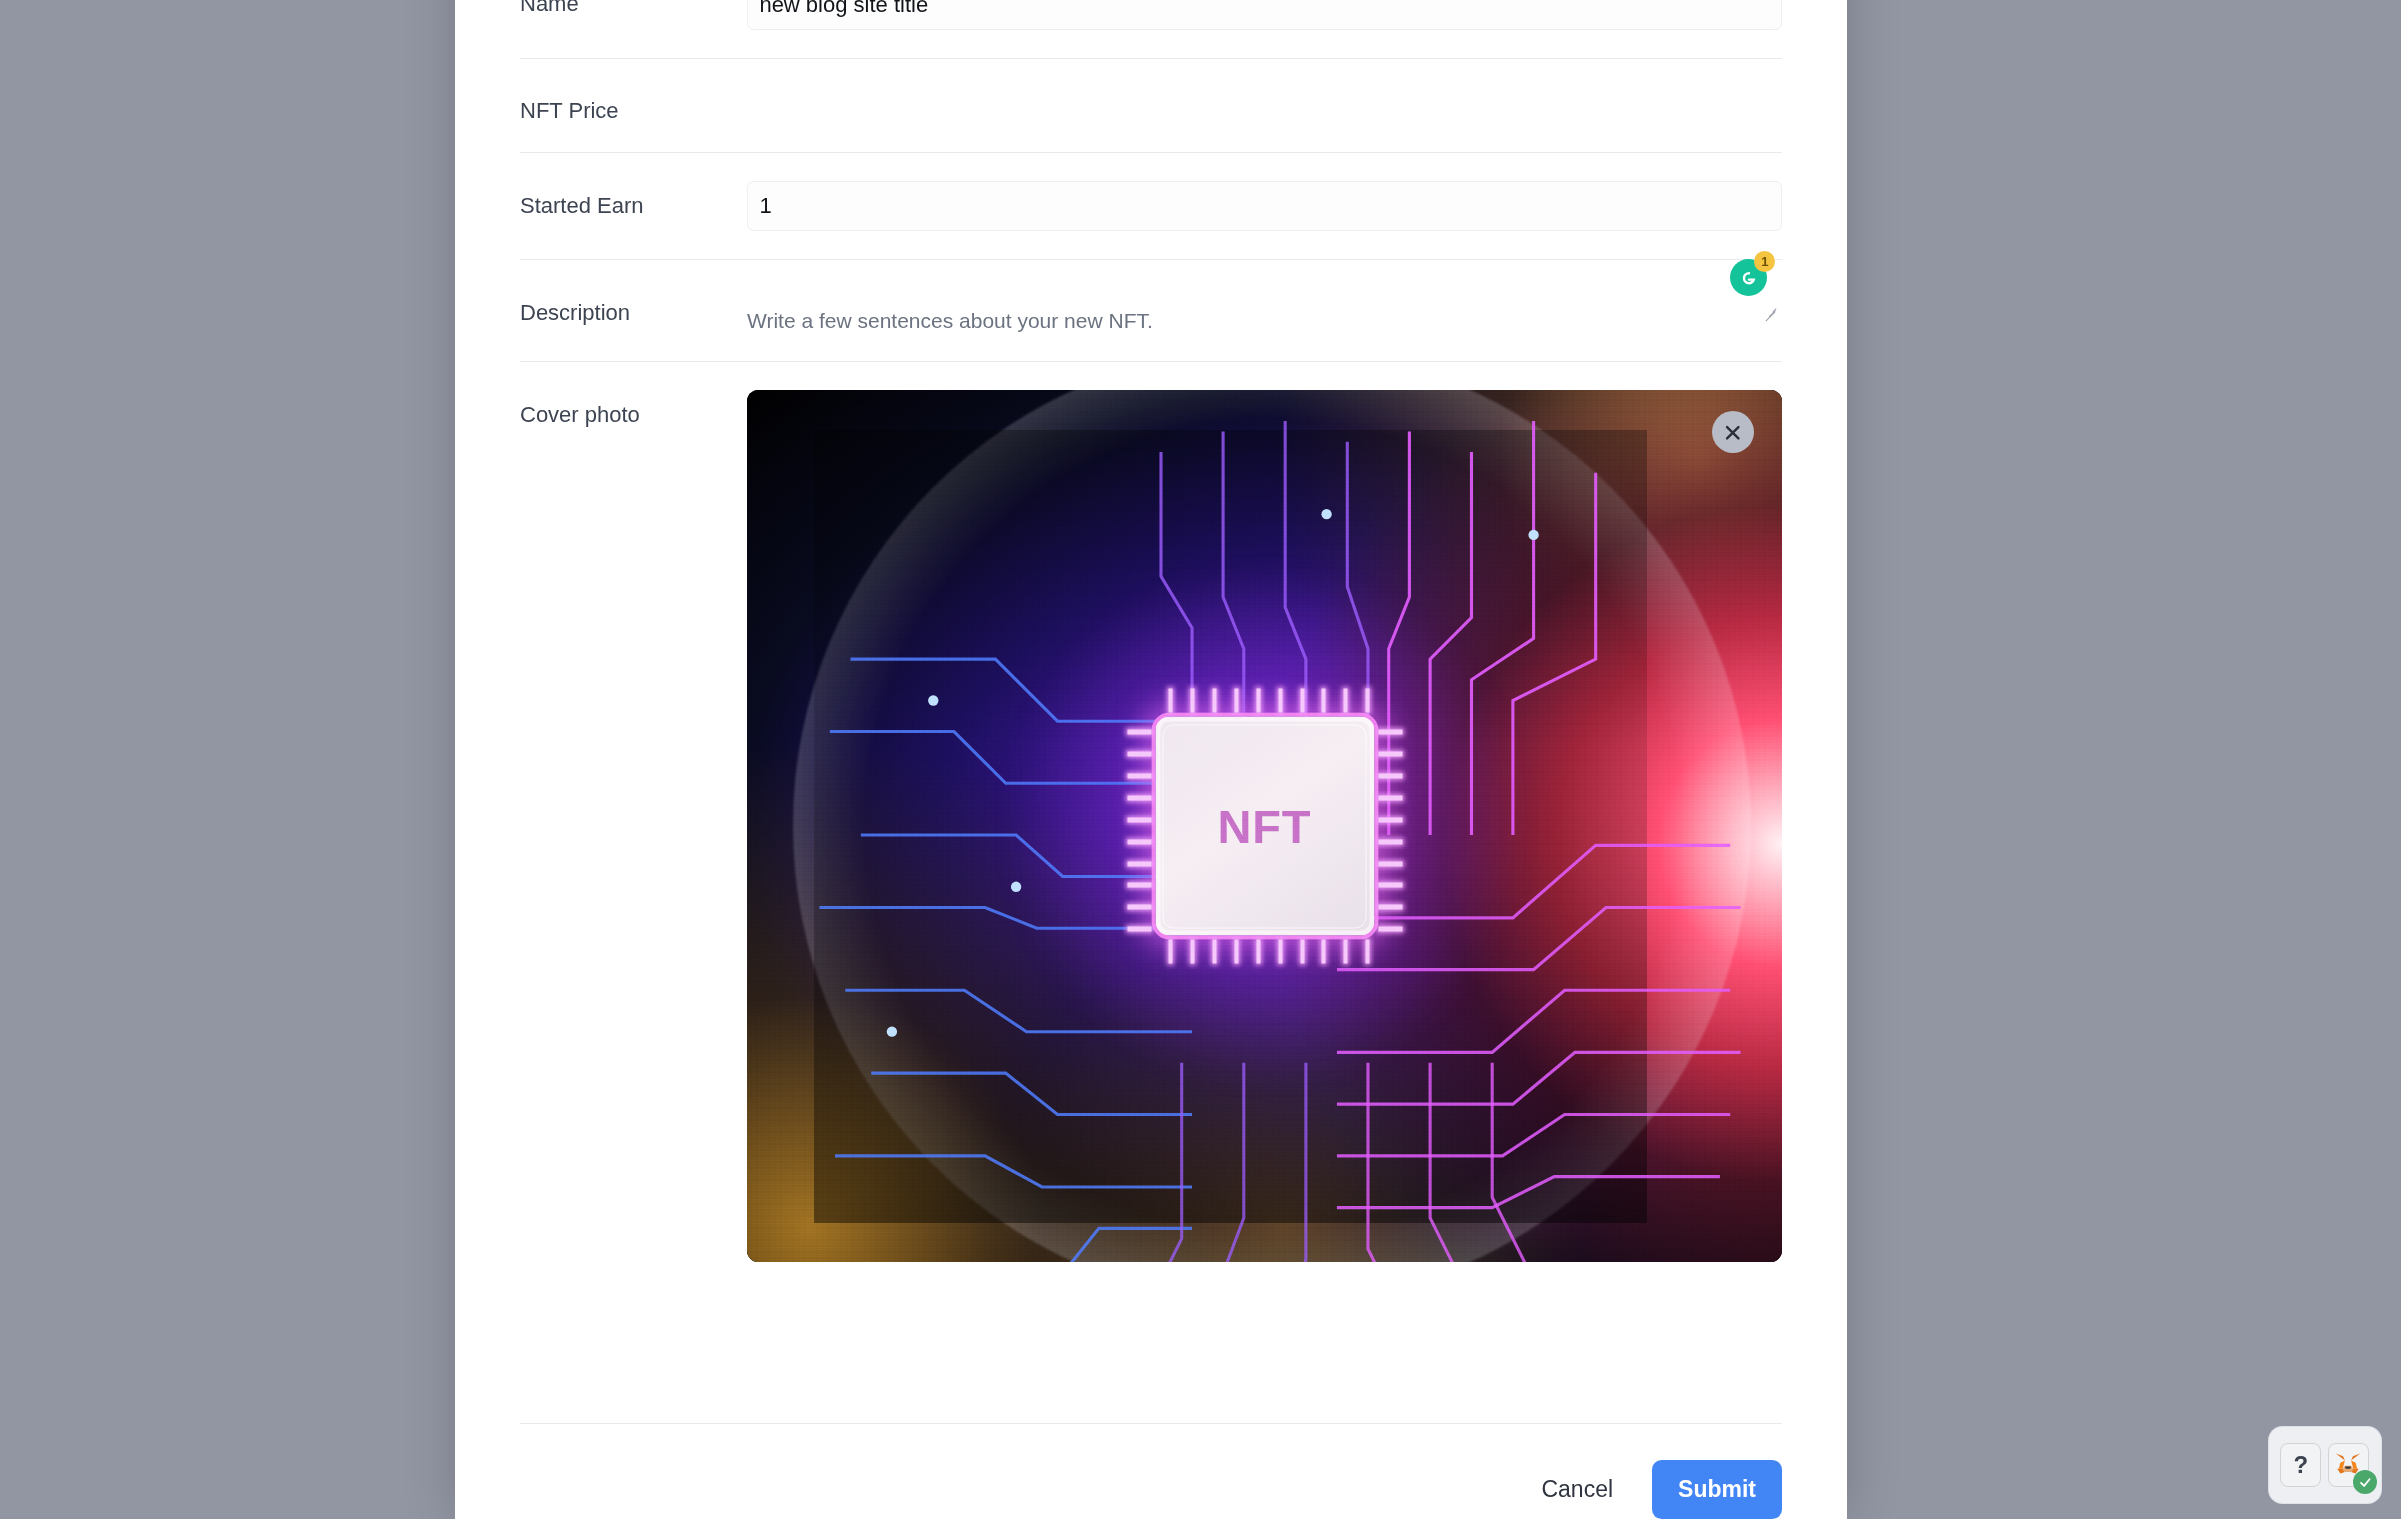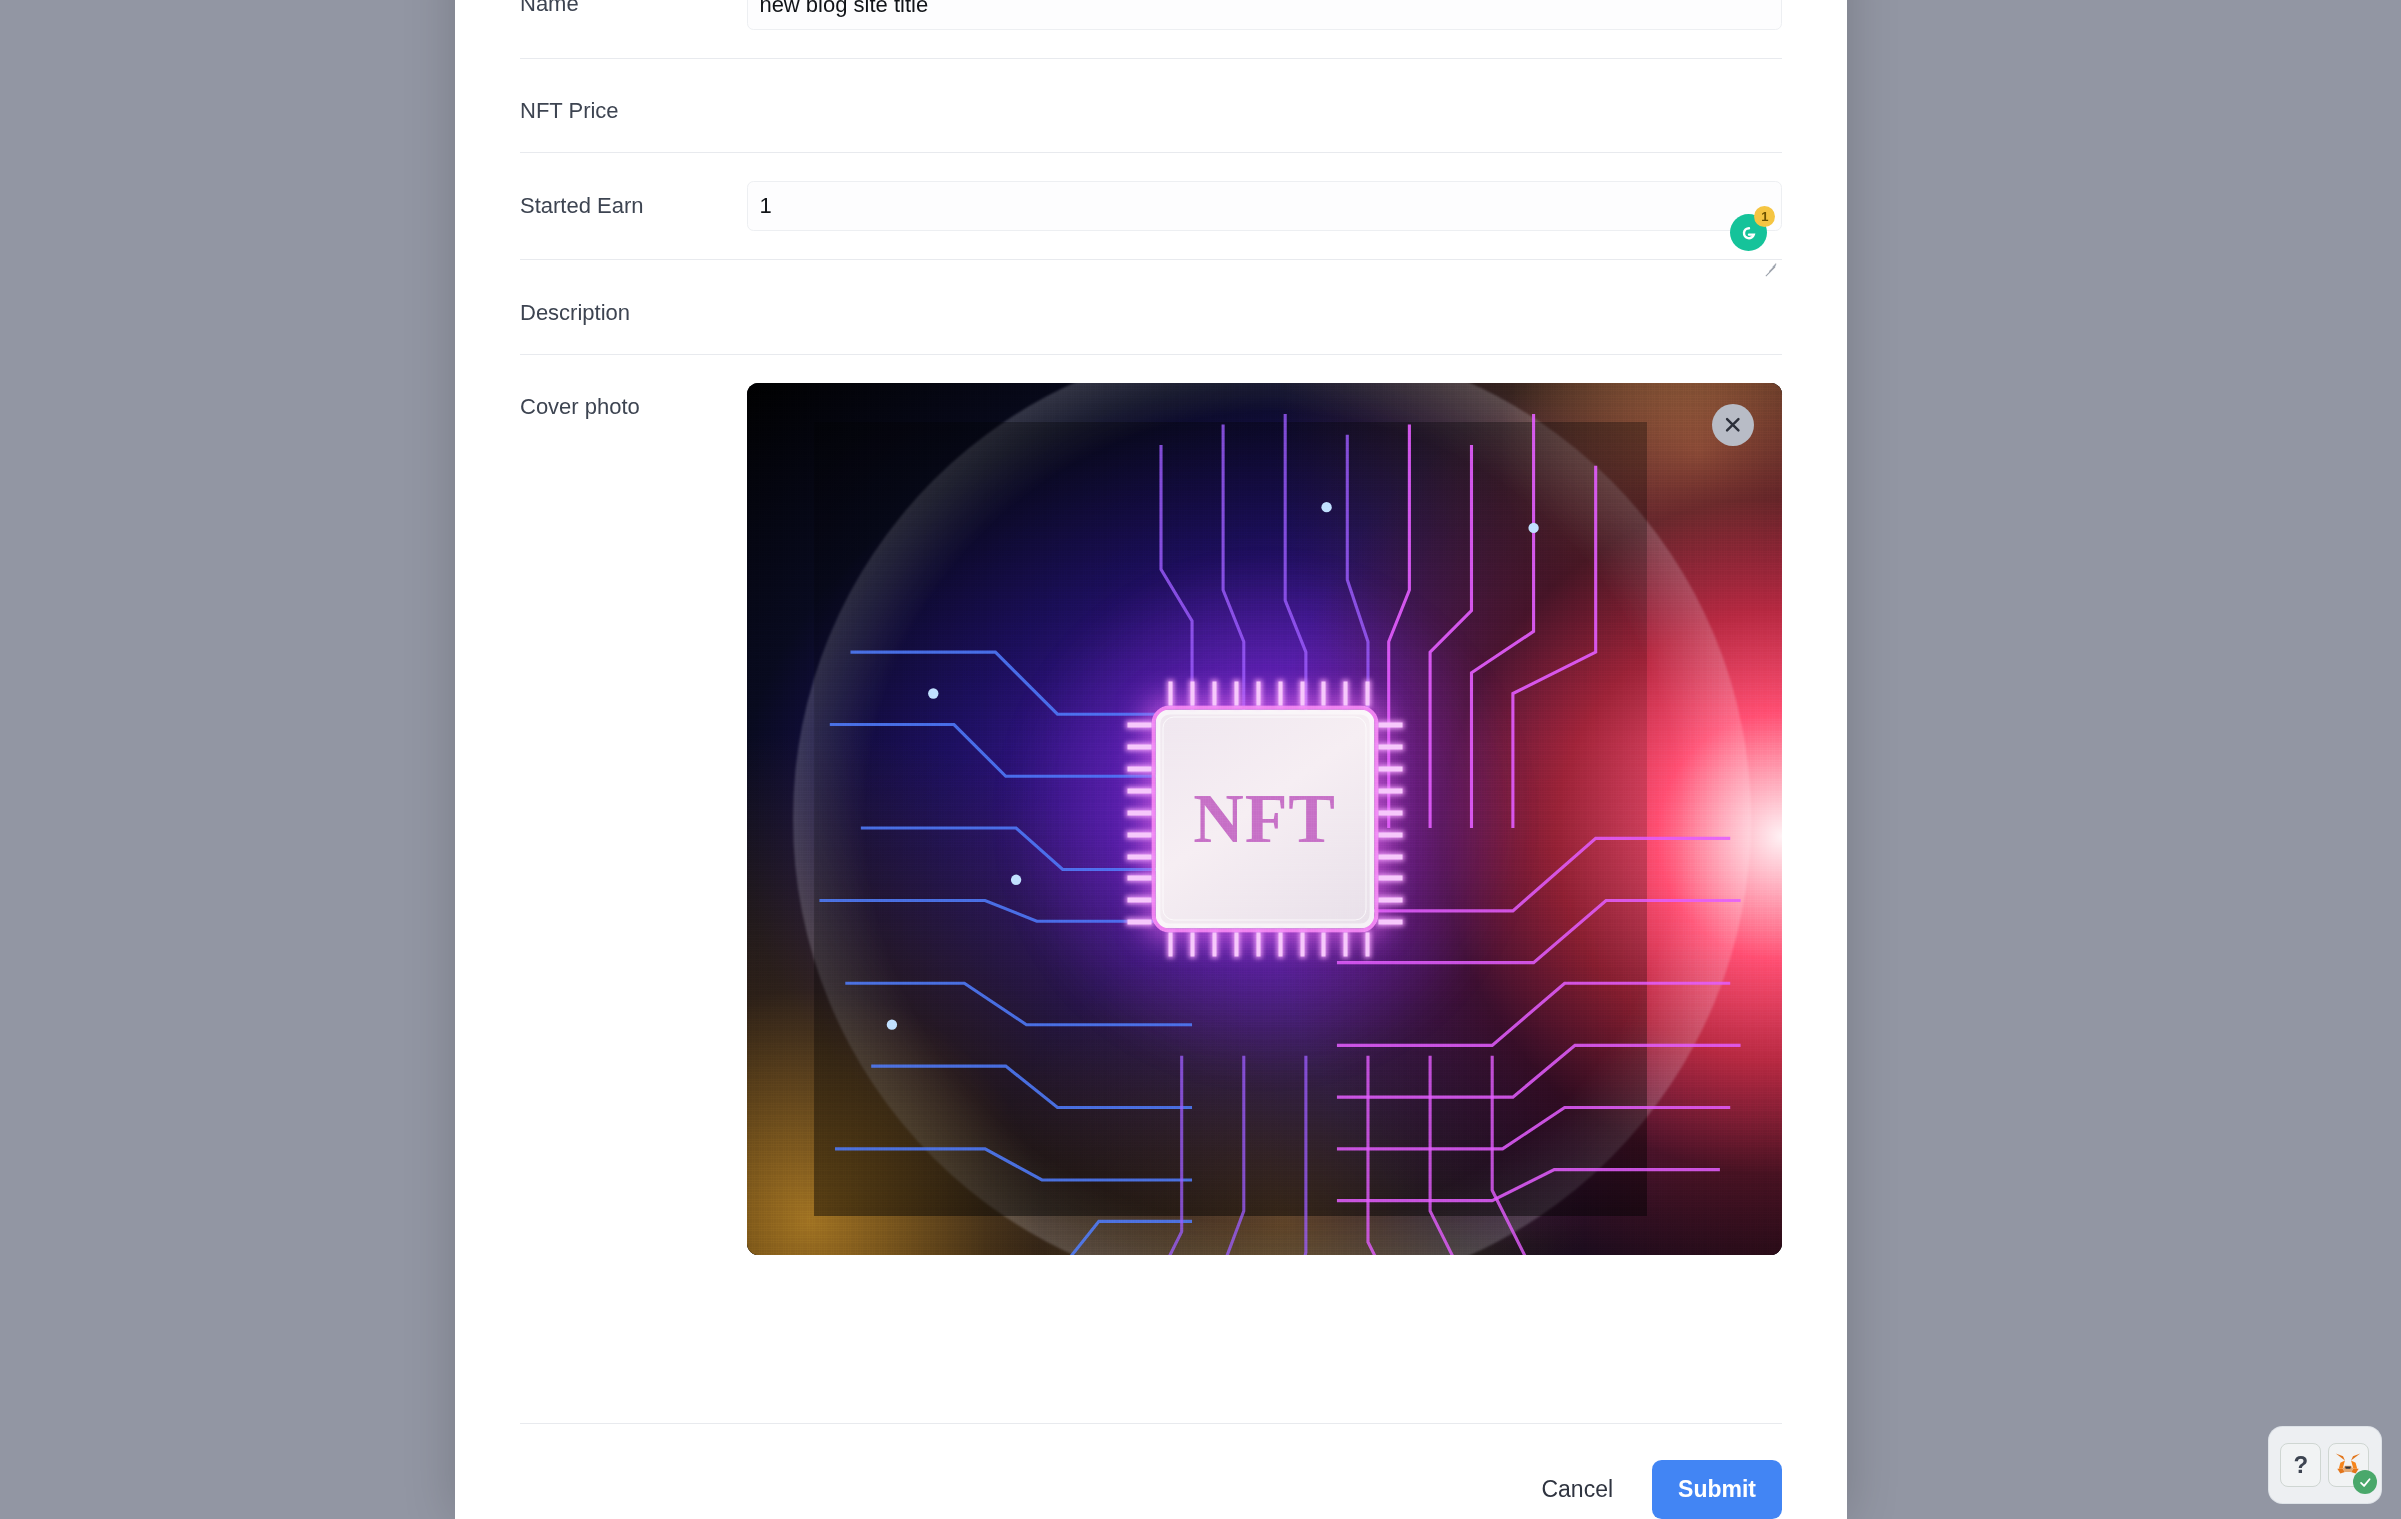--- a/index.html
+++ b/index.html
@@ -231,23 +231,23 @@
     background: linear-gradient(145deg, #efe6ef 0%, #f6eef3 45%, #e8dfe9 100%);
     box-shadow: 0 0 28px 8px rgba(236,110,245,0.55), inset 0 0 0 4.9px rgba(255,255,255,0.55);
     display: flex; align-items: center; justify-content: center;
   }
   .chip-inner {
     position: absolute; inset: 7.3px;
     border: 1.6px solid rgba(255,255,255,0.75);
     border-radius: 11.4px;
   }
   .chip-text {
-    font-size: 70px; font-weight: 700;
+    font-size: 47px; font-weight: 700;
     color: #c66fc6; letter-spacing: 0.8px;
-    font-family: Liberation Serif, serif;
+    font-family: Liberation Sans, sans-serif;
     position: relative; z-index: 2;
   }
   .pin {
     position: absolute; background: #f6c7fb;
     box-shadow: 0 0 4.9px 1.6px rgba(246,160,255,0.9);
   }
 
   .close-btn {
     position: absolute; right: 28px; top: 21px;
     width: 42px; height: 42px; border-radius: 50%;
@@ -395,20 +395,21 @@
               <path d="M12 7.2a5 5 0 1 0 4.8 6.4H12" stroke-linecap="round"></path>
             </svg>
           </div>
           <span class="gram-badge">1</span>
         </div>
         <div class="resize-grip">
           <i style="width:13px; top:10.6px;"></i>
           <i style="width:9px; top:7.3px;"></i>
           <i style="width:4.9px; top:4px;"></i>
         </div>
+        <div class="help-text">Write a few sentences about your new NFT.</div>
       </div>
     </div>
 
     <div class="row">
       <div class="row-label">Cover photo</div>
       <div class="row-field">
         <div class="cover-wrap">
           <div class="cover-img">
             <div class="bg-nebula"></div>
             <div class="planet-edge"></div>

